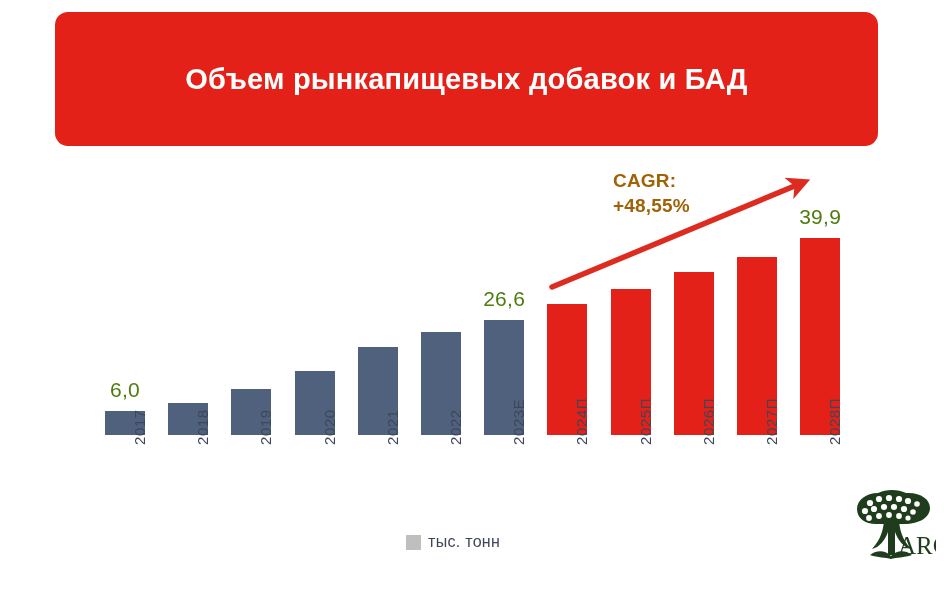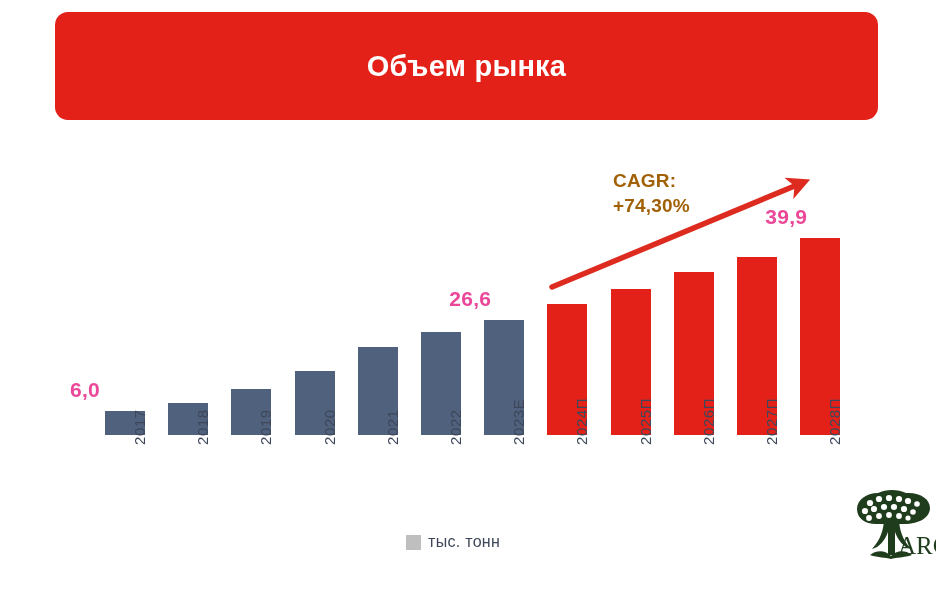--- a/index.html
+++ b/index.html
@@ -12,21 +12,21 @@
     position: relative;
     overflow: hidden;
     font-family: "Liberation Sans", sans-serif;
     color: #1b1b1b;
   }
 
   
   .title-banner {
     position: absolute;
     left: 55px; top: 12px;
-    width: 823px; height: 108px;
+    width: 823px; height: 134px;
     background: #E32119;
     border-radius: 13px;
     display: flex;
     flex-direction: row;
     align-items: center;
     justify-content: center;
   }
   .title-line {
     color: #ffffff;
     font-size: 29px;
@@ -53,23 +53,24 @@
     bottom: 0;
     left: 0;
     width: 40px;
   }
   .bar-rect.past  { background: #50617D; }
   .bar-rect.fut   { background: #E32119; }
 
   .bar-value {
     position: absolute;
     width: 110px;
+    text-align: center;
     font-size: 21px;
-    font-weight: bold;
-    color: #ec4899;
+    font-weight: normal;
+    color: #4d7c0f;
     letter-spacing: 0.3px;
   }
 
   .tick-label {
     position: absolute;
     font-size: 15px;
     color: #3d4759;
     letter-spacing: 0.6px;
     transform-origin: left top;
     transform: rotate(-90deg);
@@ -117,20 +118,21 @@
     left: 848px; top: 487px;
     width: 88px; height: 78px;
   }
   .logo svg { display: block; }
 </style>
 </head>
 <body>
 
 <div class="title-banner">
   <div class="title-line">Объем рынка</div>
+  <div class="title-line">пищевых добавок и БАД</div>
 </div>
 
 <div class="chart-area">
   <div id="bars-root">
       <div class="bar-col" style="left: 105px;">
         <div class="bar-rect past" style="background: rgb(80, 97, 125); height: 24.193px;"></div>
       </div>
       <div class="bar-value" style="left: 70px; top: 237.807px;">6,0</div>
       <div class="bar-col" style="left: 168.2px;">
         <div class="bar-rect past" style="background: rgb(80, 97, 125); height: 31.599px;"></div>
@@ -188,21 +190,21 @@
   <defs>
     <marker id="arrowhead" markerWidth="4.2" markerHeight="4.2" refX="1.6" refY="2.1" orient="auto">
       <path d="M0,0 L4.2,2.1 L0,4.2 L1.1,2.1 Z" fill="#DE2B20"></path>
     </marker>
   </defs>
   <line x1="552" y1="287" x2="797" y2="185" stroke="#DE2B20" stroke-width="5.5" stroke-linecap="round" marker-end="url(#arrowhead)"></line>
 </svg>
 
 <div class="cagr-text">
   <div>CAGR:</div>
-  <div>+74,30%</div>
+  <div>+48,55%</div>
 </div>
 
 <div class="legend">
   <span class="legend-swatch"></span>
   <span class="legend-label">тыс. тонн</span>
 </div>
 
 <div class="logo">
   <svg width="88" height="78" viewBox="0 0 88 78">
     <g fill="#1F3D1C">

